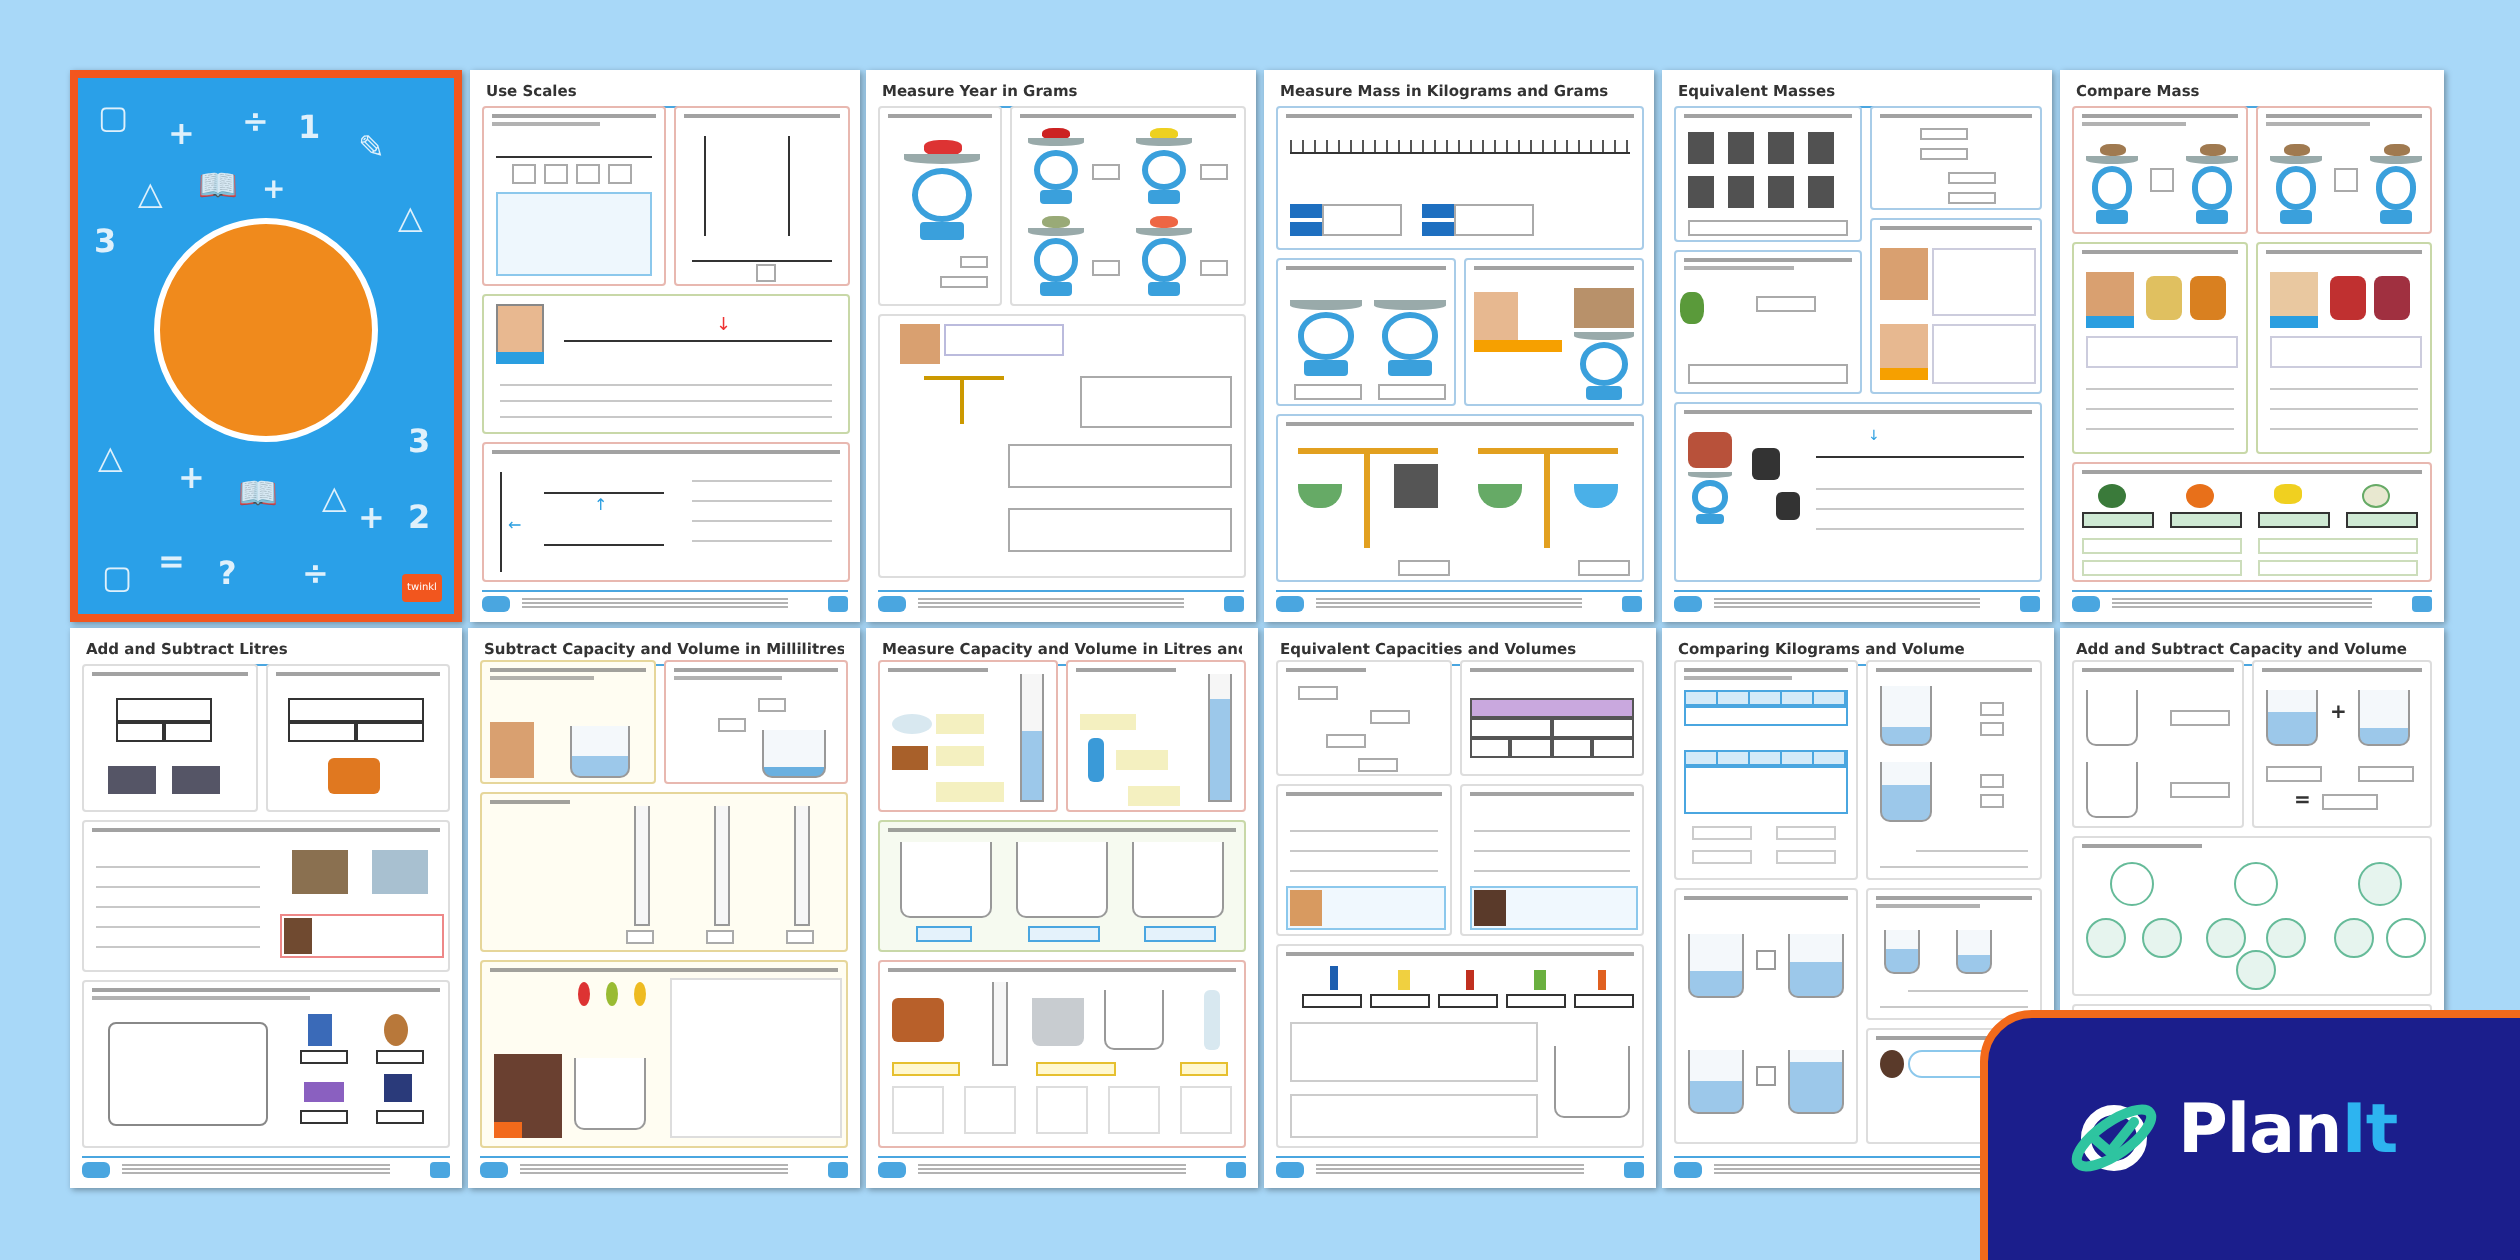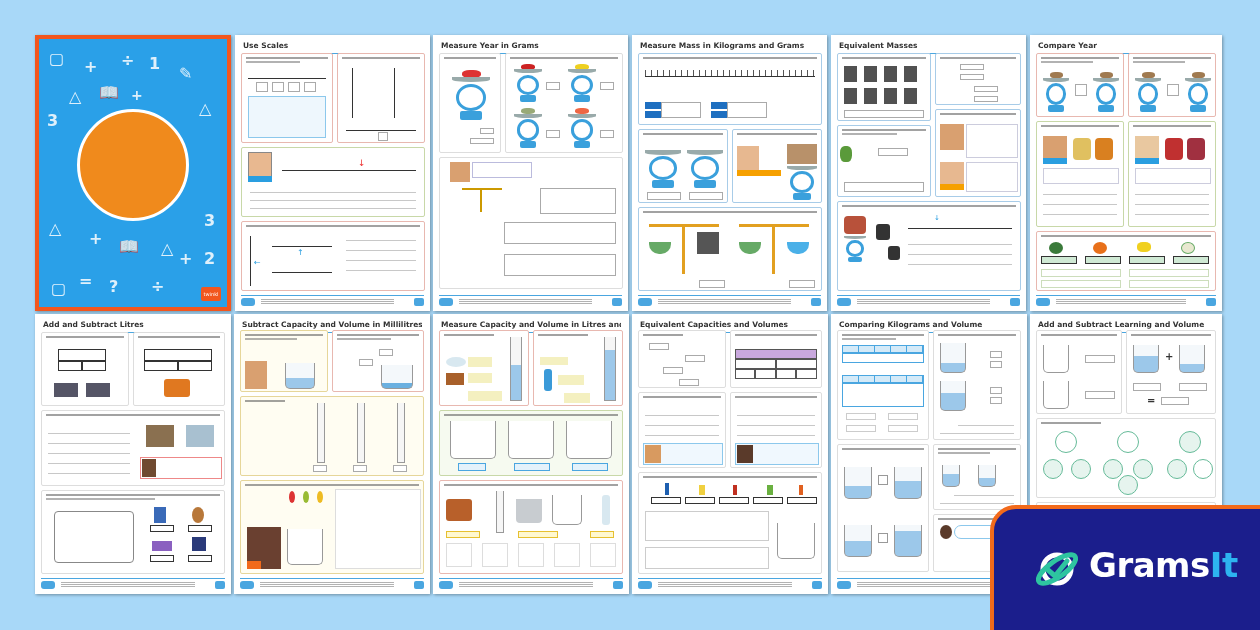--- a/index.html
+++ b/index.html
@@ -310,21 +310,21 @@
     <div class="line" style="left:70px;right:8px;top:62px"></div>
   </div>
   <div class="footer">
       <div class="logo"></div>
       <div class="txt"></div>
       <div class="logo2"></div>
     </div>
 </div>
 
 <div class="page" style="left:1030px;top:35px;width:192px;height:276px">
-  <div class="page-title">Compare Year</div>
+  <div class="page-title">Compare Mass</div>
   <div class="panel" style="left:6px;top:18px;width:88px;height:64px">
     <div class="q"></div>
       <div class="q2"></div>
     <div class="scale" style="left:6px;top:18px;width:26px;height:40px">
         <div class="item" style="background:#a07a50"></div>
         <div class="plate"></div>
         <div class="dial"></div>
         <div class="base"></div>
       </div>
     <div class="box" style="left:38px;top:30px;width:12px;height:12px"></div>
@@ -643,21 +643,21 @@
     <div style="position:absolute;left:20px;top:10px;width:60px;height:14px;border:1px solid #8cc8ec;border-radius:7px"></div>
   </div>
   <div class="footer">
       <div class="logo"></div>
       <div class="txt"></div>
       <div class="logo2"></div>
     </div>
 </div>
 
 <div class="page" style="left:1030px;top:314px;width:192px;height:280px">
-  <div class="page-title">Add and Subtract Learning and Volume</div>
+  <div class="page-title">Add and Subtract Capacity and Volume</div>
   <div class="panel" style="left:6px;top:16px;width:86px;height:84px;border-color:#ddd">
     <div class="q"></div>
     <div class="jug" style="left:6px;top:14px;width:26px;height:28px;background:#fff"></div>
     <div class="box" style="left:48px;top:24px;width:30px;height:8px"></div>
     <div class="jug" style="left:6px;top:50px;width:26px;height:28px;background:#fff"></div>
     <div class="box" style="left:48px;top:60px;width:30px;height:8px"></div>
   </div>
   <div class="panel" style="left:96px;top:16px;width:90px;height:84px;border-color:#ddd">
     <div class="q"></div>
     <div class="jug" style="left:6px;top:14px;width:26px;height:28px;background:linear-gradient(to top,#9cc8ea 0 60%,#f4f8fb 60%)"></div>
@@ -685,14 +685,14 @@
     <div class="q"></div>
   </div>
 </div>
 
 <div id="planit">
   <svg class="mark" viewBox="0 0 46 46">
     <circle cx="23" cy="23" r="14" fill="none" stroke="#fff" stroke-width="5"></circle>
     <ellipse cx="23" cy="23" rx="22" ry="8" fill="none" stroke="#2ec4a0" stroke-width="5" transform="rotate(-35 23 23)"></ellipse>
     <path d="M14 24 L21 30 L33 15" fill="none" stroke="#2ec4a0" stroke-width="5" stroke-linecap="round" stroke-linejoin="round"></path>
   </svg>
-  <div class="word"><span>Grams</span><span class="it">It</span></div>
+  <div class="word"><span>Plan</span><span class="it">It</span></div>
 </div>
 
 </body></html>

